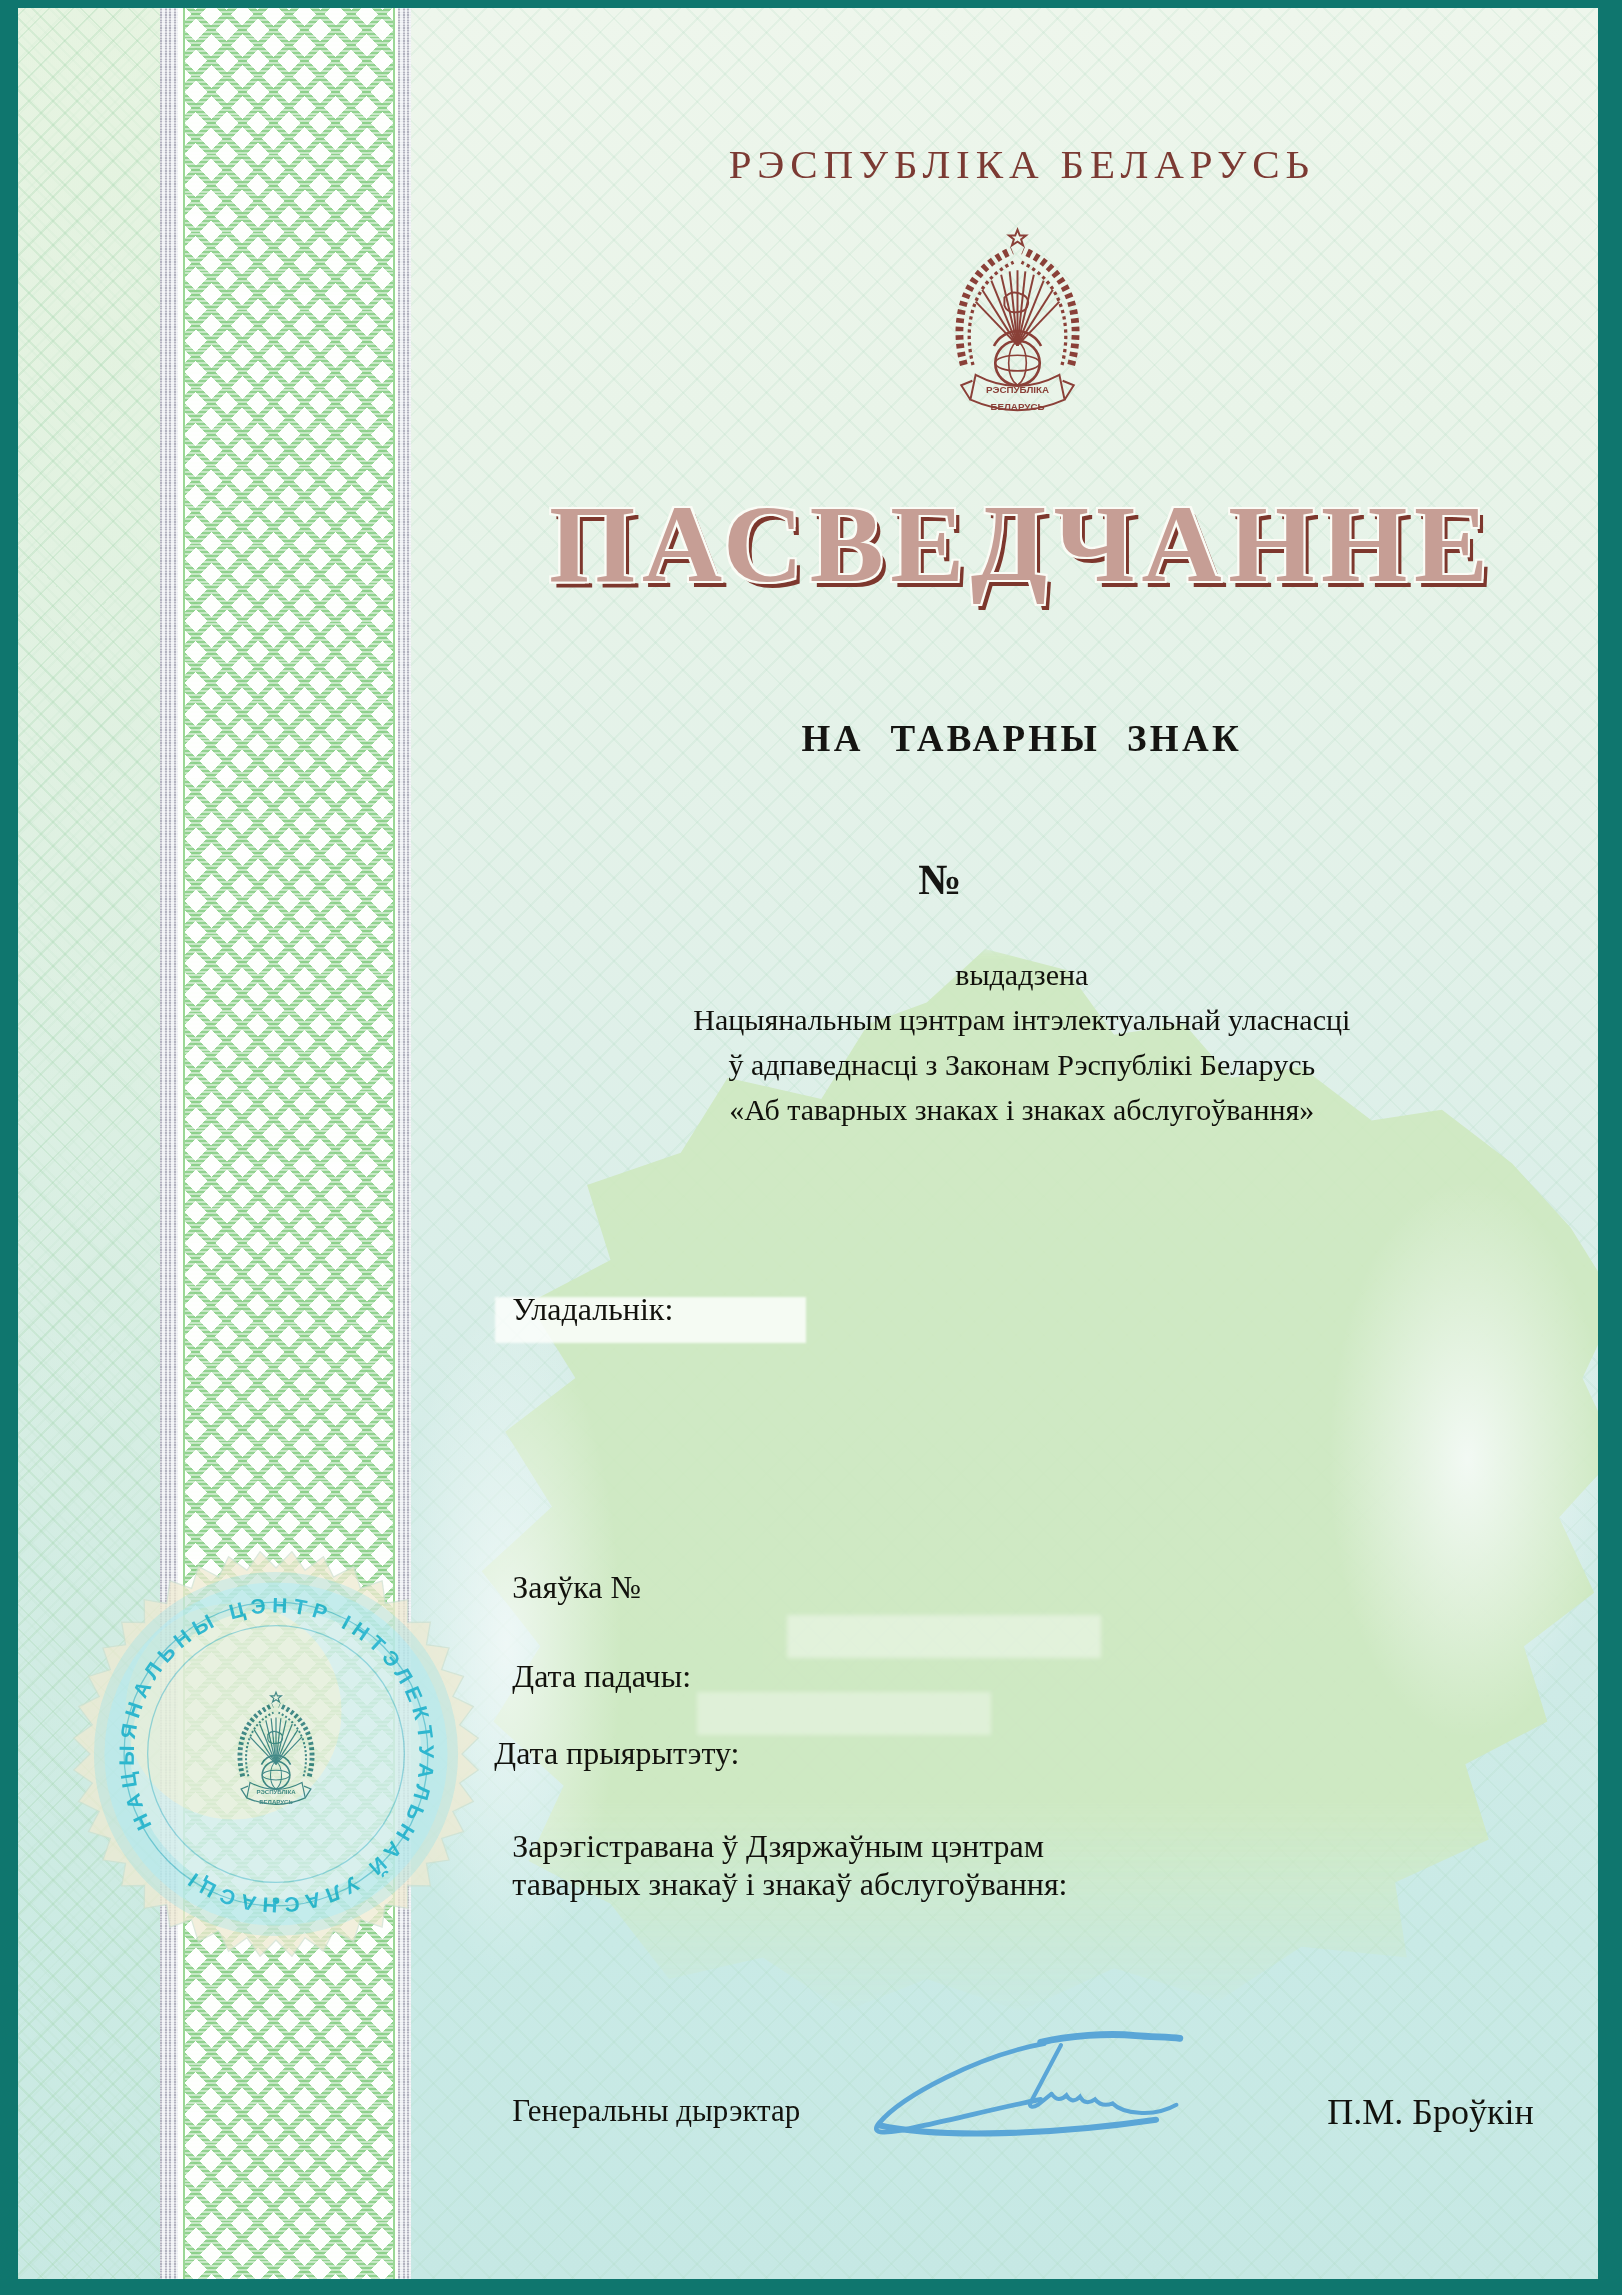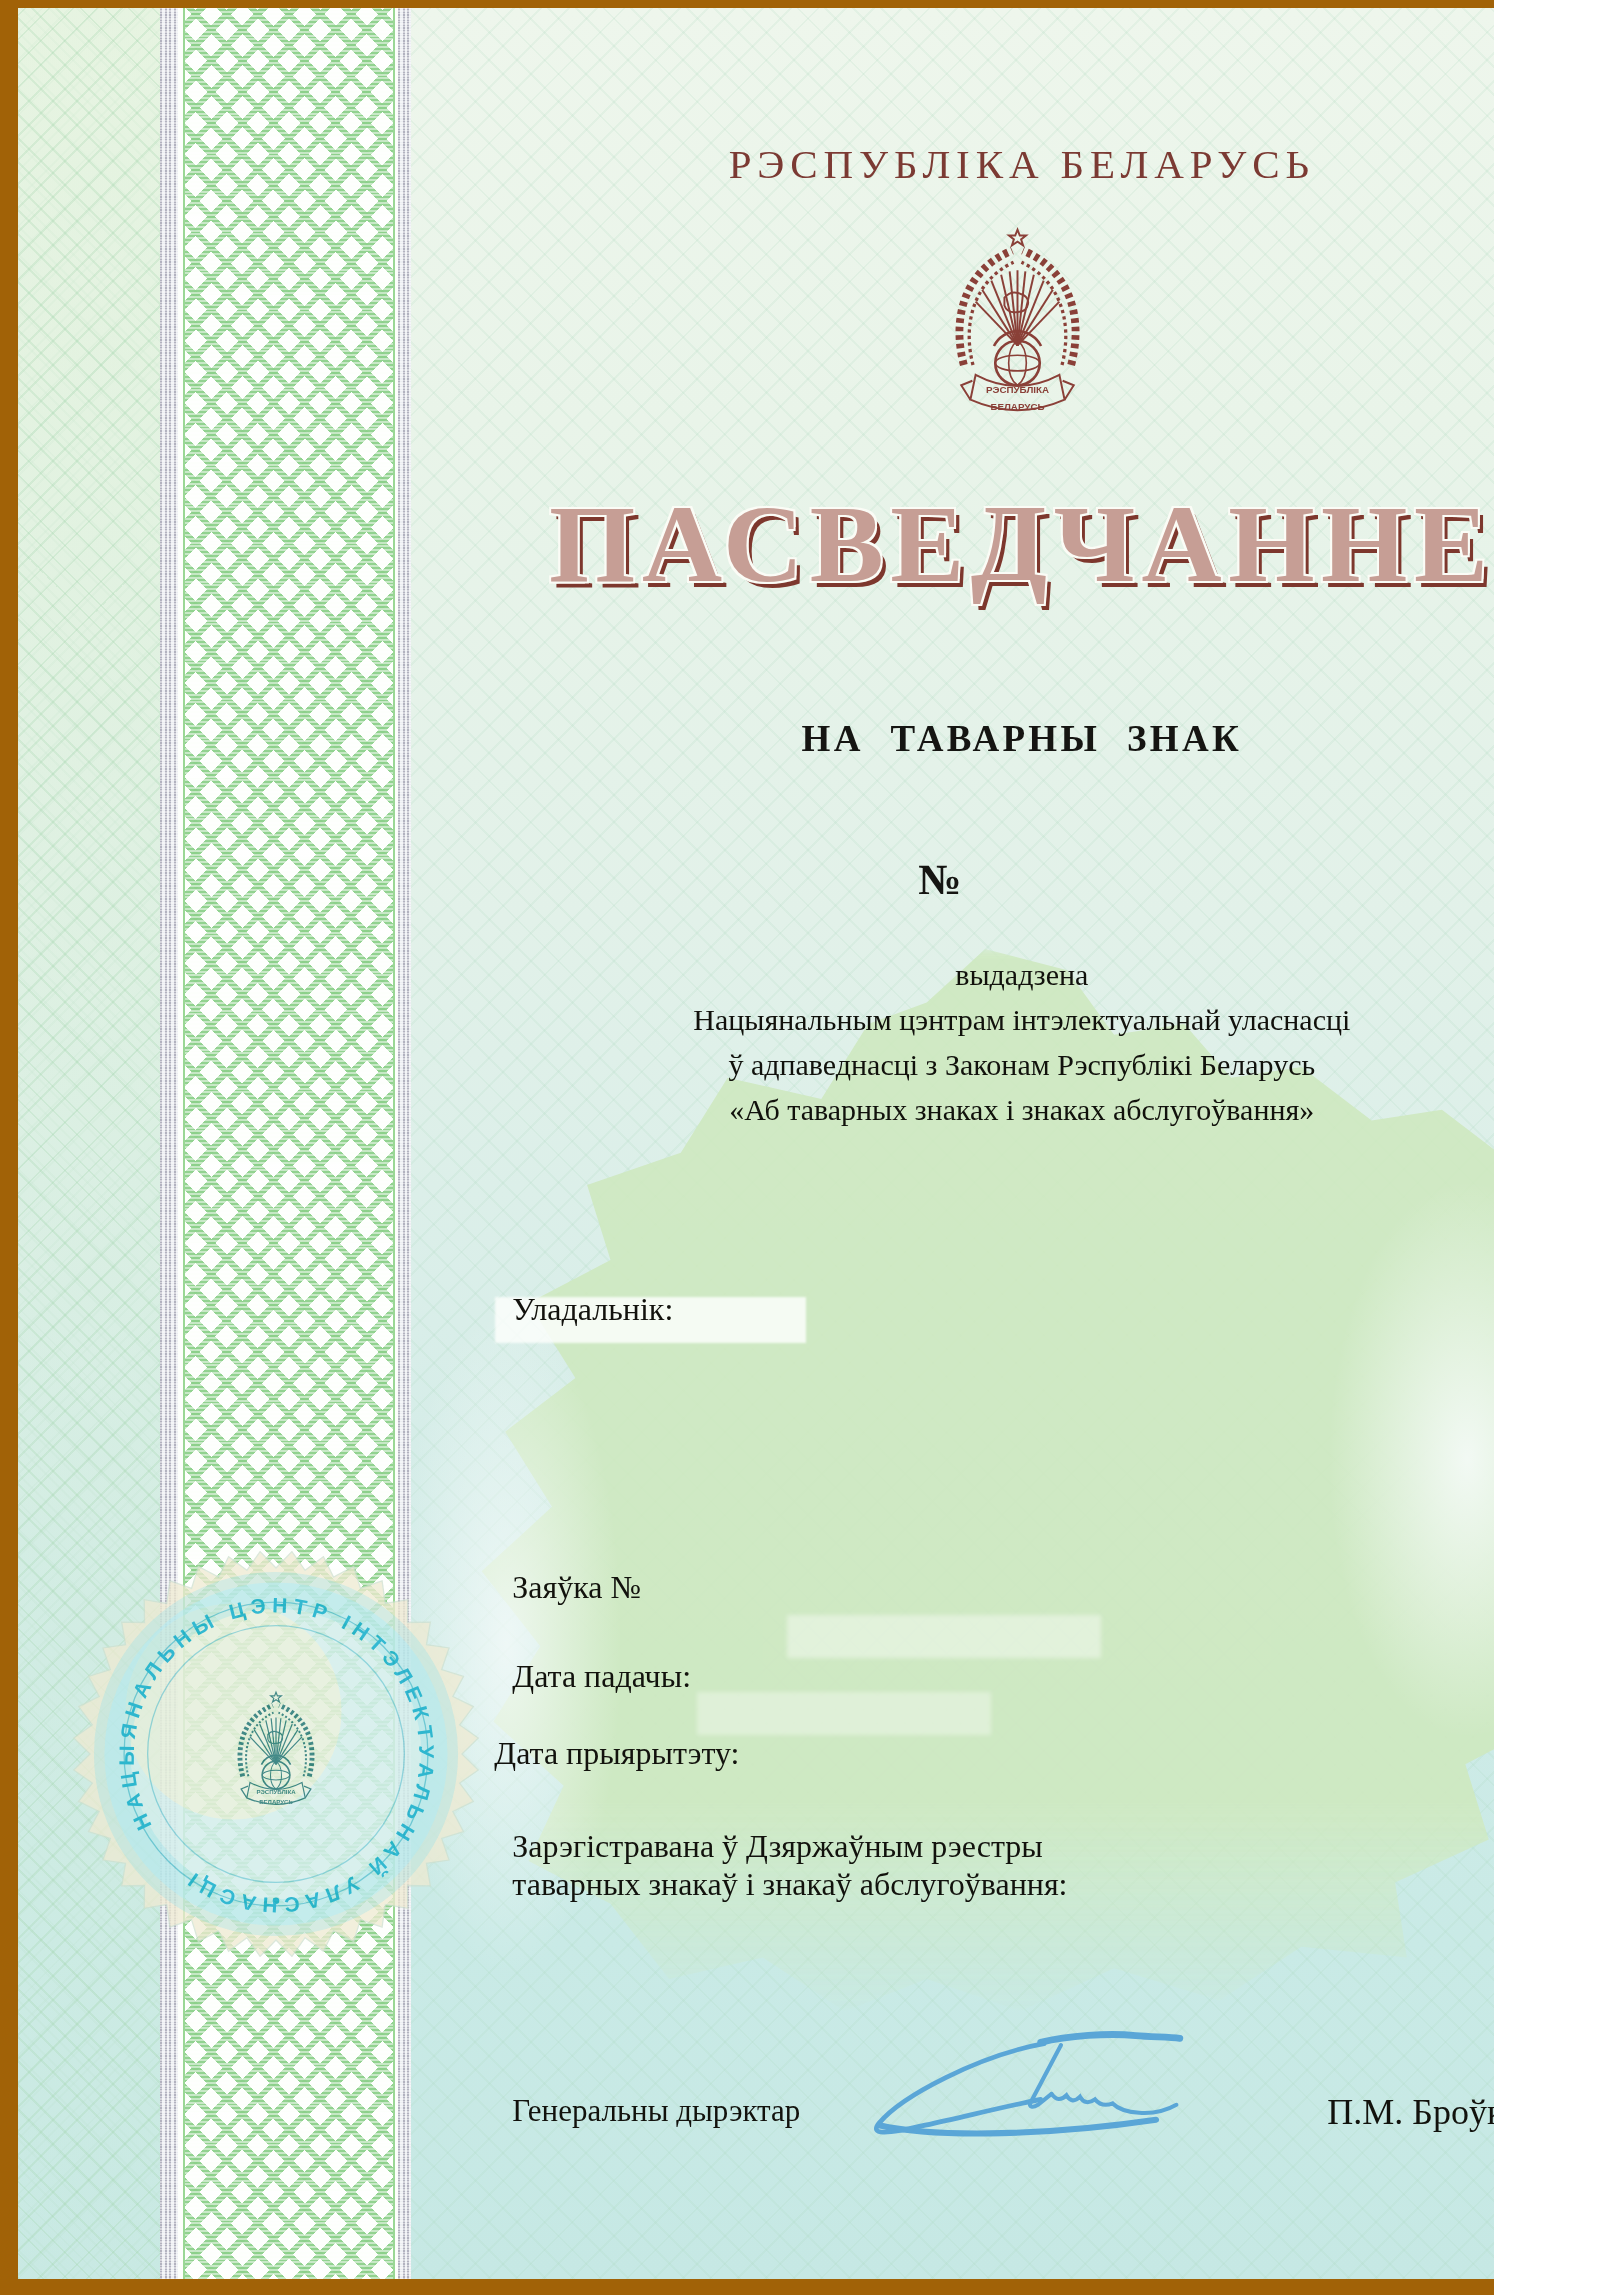--- a/index.html
+++ b/index.html
@@ -1,17 +1,17 @@
 <!DOCTYPE html>
 <html style="font-size:10.5px"><head>
 <meta charset="utf-8">
 <style>
   html,body{margin:0;padding:0;}
   body{font-family:"Liberation Serif","DejaVu Serif",serif;}
-  .page{position:relative;width:1494px;height:2295px;background:#a16207;overflow:hidden;}
+  .page{position:relative;width:1622px;height:2295px;background:#0f766e;overflow:hidden;}
   .scan{position:absolute;left:18.3px;top:7.9px;width:1580px;height:2271px;overflow:hidden;
     background:
       repeating-linear-gradient(45deg, rgba(168,214,186,0.16) 0 2px, rgba(0,0,0,0) 2px 19.6px),
       repeating-linear-gradient(-45deg, rgba(168,214,186,0.16) 0 2px, rgba(0,0,0,0) 2px 19.6px),
       linear-gradient(180deg,#eef6ec 0%,#e9f4e9 18%,#e2f1e9 40%,#d9eee9 58%,#cfebe7 72%,#c9eae6 85%,#c6e8e4 100%);}
   
   .side-col{position:absolute;left:0;top:0;bottom:0;width:142px;
     background:
       repeating-linear-gradient(45deg, rgba(160,212,170,0.25) 0 2px, rgba(0,0,0,0) 2px 17px),
       repeating-linear-gradient(-45deg, rgba(160,212,170,0.25) 0 2px, rgba(0,0,0,0) 2px 17px),
@@ -143,21 +143,21 @@
 
     <div class="redact redact-owner"></div>
     <div class="redact redact-filing"></div>
     <div class="redact redact-priority"></div>
 
     <div class="txt label owner-label">Уладальнік:</div>
     <div class="txt label application-label">Заяўка №</div>
     <div class="txt label filing-label">Дата падачы:</div>
     <div class="txt label priority-label">Дата прыярытэту:</div>
     <div class="txt label registered-label">
-      <div>Зарэгістравана ў Дзяржаўным рэестры</div>
+      <div>Зарэгістравана ў Дзяржаўным цэнтрам</div>
       <div>таварных знакаў і знакаў абслугоўвання:</div>
     </div>
 
     <svg class="seal" width="406" height="406" viewBox="0 0 620 620">
       <polygon points="594.0,310.0 619.0,334.3 590.5,354.4 611.4,382.4 580.1,397.8 596.4,428.6 563.0,438.9 574.3,472.0 539.8,476.9 545.7,511.3 510.8,510.8 511.3,545.7 476.9,539.8 472.0,574.3 438.9,563.0 428.6,596.4 397.8,580.1 382.4,611.4 354.4,590.5 334.3,619.0 310.0,594.0 285.7,619.0 265.6,590.5 237.6,611.4 222.2,580.1 191.4,596.4 181.1,563.0 148.0,574.3 143.1,539.8 108.7,545.7 109.2,510.8 74.3,511.3 80.2,476.9 45.7,472.0 57.0,438.9 23.6,428.6 39.9,397.8 8.6,382.4 29.5,354.4 1.0,334.3 26.0,310.0 1.0,285.7 29.5,265.6 8.6,237.6 39.9,222.2 23.6,191.4 57.0,181.1 45.7,148.0 80.2,143.1 74.3,108.7 109.2,109.2 108.7,74.3 143.1,80.2 148.0,45.7 181.1,57.0 191.4,23.6 222.2,39.9 237.6,8.6 265.6,29.5 285.7,1.0 310.0,26.0 334.3,1.0 354.4,29.5 382.4,8.6 397.8,39.9 428.6,23.6 438.9,57.0 472.0,45.7 476.9,80.2 511.3,74.3 510.8,109.2 545.7,108.7 539.8,143.1 574.3,148.0 563.0,181.1 596.4,191.4 580.1,222.2 611.4,237.6 590.5,265.6 619.0,285.7" fill="#efead2" opacity="0.85" stroke="#cfe0cf" stroke-width="2"></polygon>
       <circle cx="310" cy="310" r="262" fill="#cdeff0" opacity="0.8"></circle>
       <circle cx="245" cy="245" r="165" fill="#f4f0cf" opacity="0.55"></circle>
       <circle cx="310" cy="310" r="250" fill="none" stroke="#8fdfe8" stroke-width="56" opacity="0.35"></circle>
       <circle cx="310" cy="310" r="232" fill="none" stroke="#49b9c9" stroke-width="2" opacity="0.8"></circle>
       <circle cx="310" cy="310" r="196" fill="none" stroke="#49b9c9" stroke-width="2" opacity="0.6"></circle>

